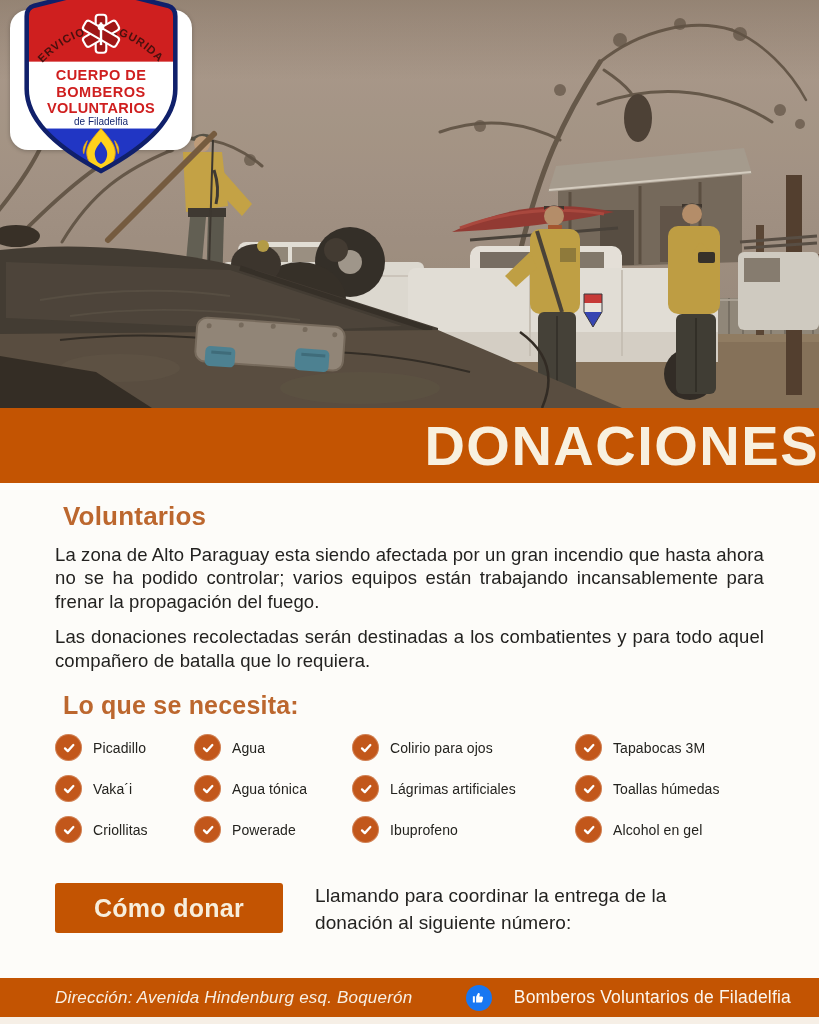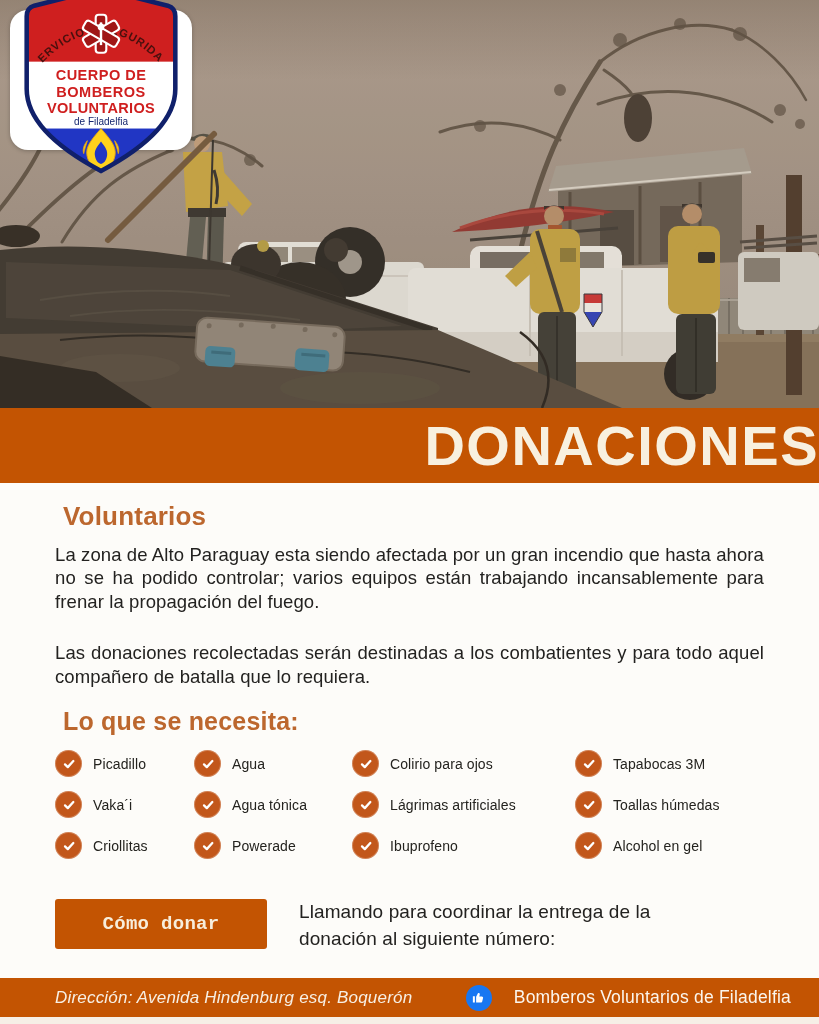--- a/index.html
+++ b/index.html
@@ -25,37 +25,37 @@
   }
   
   .content{flex:1 1 auto;padding:13px 55px 0 55px;overflow:hidden;}
   .sec-heading{
     margin:5px 0 0 8px;color:#BC672E;font-size:26px;font-weight:bold;letter-spacing:.2px;
   }
   .para{
     margin:11px 0 0 0;color:#232220;font-size:18.5px;line-height:1.27;
     text-align:justify;letter-spacing:.1px;
   }
-  .para + .para{margin-top:28px;}
+  .para + .para{margin-top:12px;}
   .needs-heading{margin-top:19px;font-size:25px;}
   .needs-grid{
     margin-top:14px;display:grid;grid-template-columns:139px 158px 223px 1fr;
     grid-row-gap:14px;align-items:center;
   }
   .need-item{display:flex;align-items:center;gap:11px;}
   .check-badge{
     flex:0 0 27px;width:27px;height:27px;border-radius:50%;background:#C2571B;
     display:flex;align-items:center;justify-content:center;
     box-shadow:inset 0 0 0 1px rgba(255,255,255,.25);
   }
   .need-label{color:#24231F;font-size:14px;letter-spacing:.1px;white-space:nowrap;}
   .donate-row{margin-top:40px;display:flex;align-items:flex-start;}
   .donate-btn{
-    width:212px;height:50px;background:#C35402;border:none;border-radius:3px;cursor:pointer;
-    color:#F7EEDC;font-family:Liberation Mono, monospace;font-size:19px;font-weight:bold;letter-spacing:.3px;
+    width:228px;height:50px;background:#C35402;border:none;border-radius:3px;cursor:pointer;
+    color:#F7EEDC;font-family:Liberation Sans, sans-serif;font-size:25px;font-weight:bold;letter-spacing:.3px;
     display:flex;align-items:center;justify-content:center;
   }
   .donate-instructions{
     margin-left:32px;width:385px;color:#232220;font-size:19px;line-height:1.42;letter-spacing:.1px;
   }
   .phone-row{margin-top:15px;display:flex;align-items:center;justify-content:flex-end;gap:13px;padding-right:2px;}
   .phone-circle{
     width:38px;height:38px;border-radius:50%;background:#C2571B;border:none;cursor:pointer;
     display:flex;align-items:center;justify-content:center;
   }

